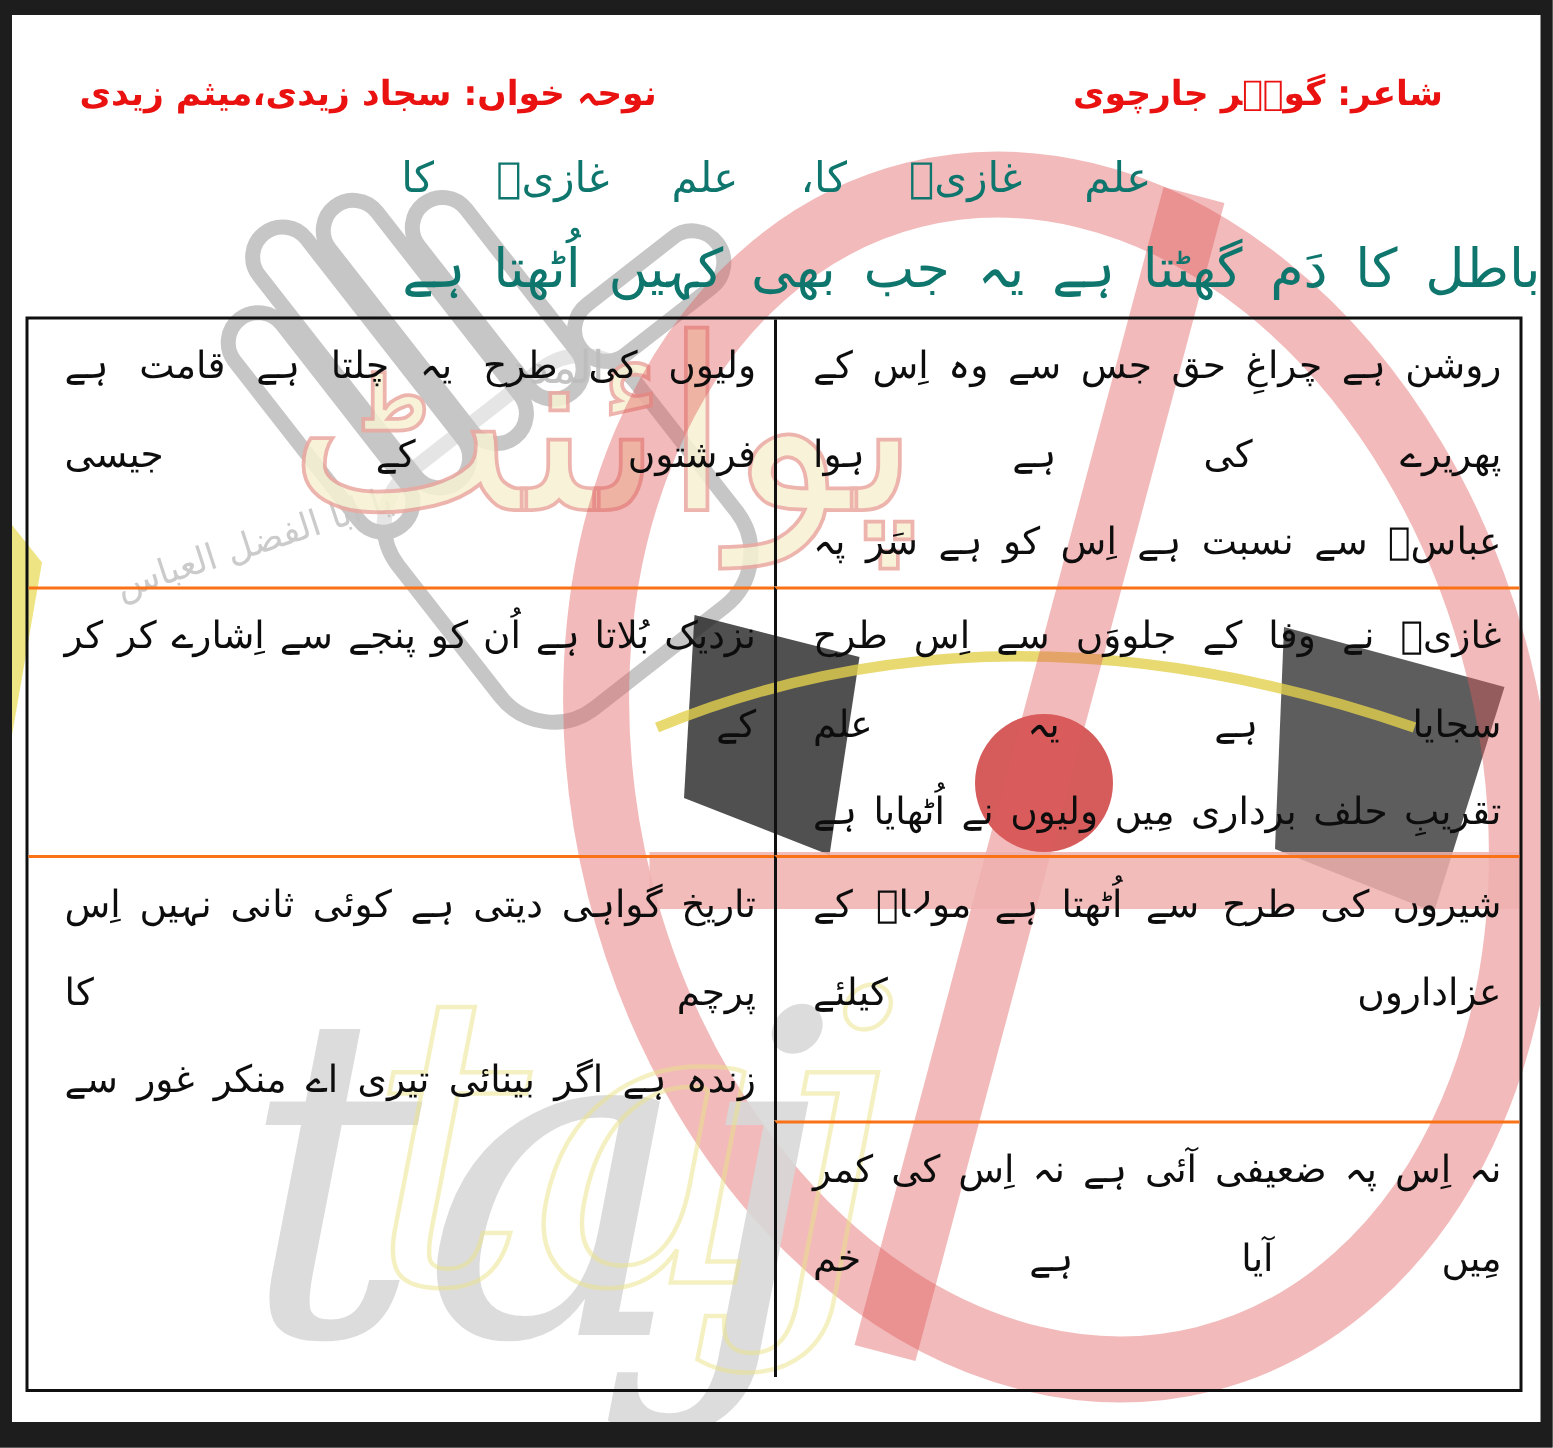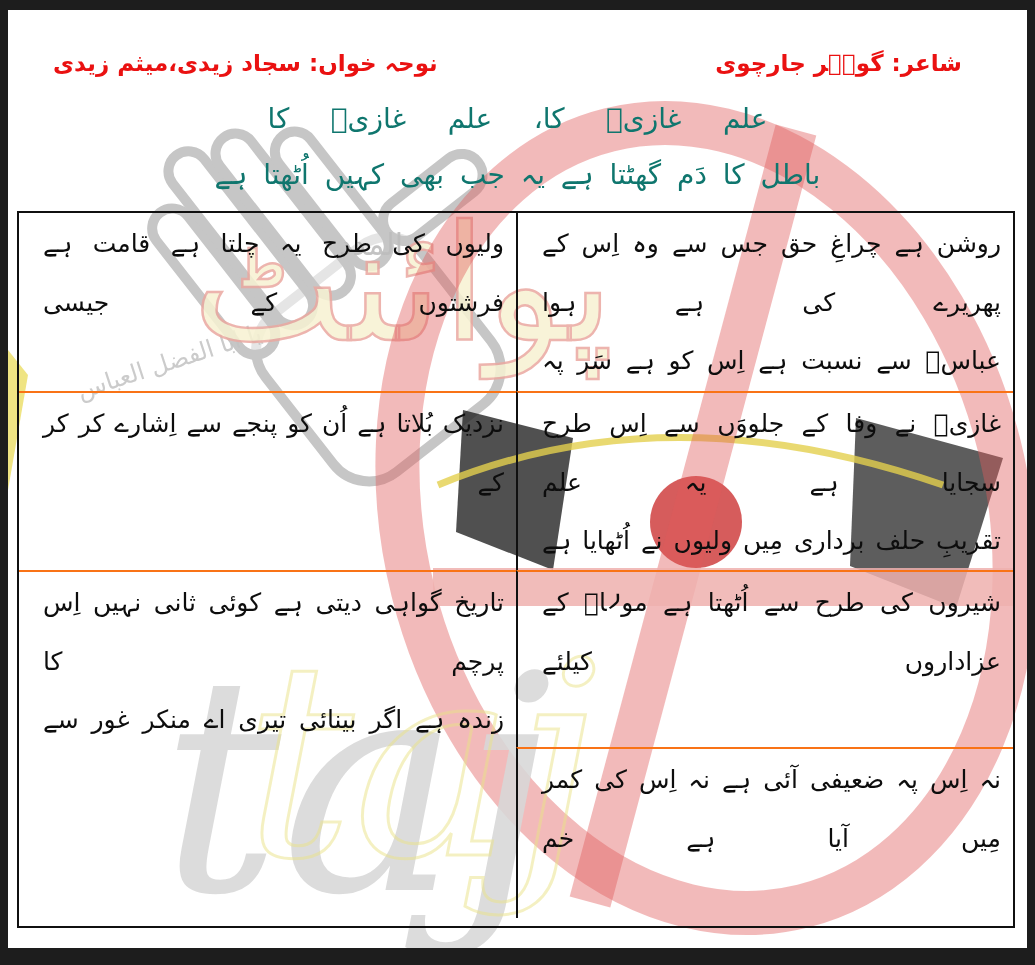--- a/index.html
+++ b/index.html
@@ -10,21 +10,21 @@
   .content{position:absolute;inset:0;z-index:1;direction:rtl;}
 
   .hdr{position:absolute;top:30px;left:0;right:0;display:flex;flex-direction:row;
        justify-content:space-between;padding:0 65px 0 45px;color:#ea1111;
        font-weight:bold;font-size:23px;line-height:46px;direction:rtl;}
   .hdr .seg{white-space:nowrap;}
 
   .title{position:absolute;left:0;right:0;text-align:center;color:#0f766e;}
   .title1{top:92px;font-size:28px;}
   .title1 .inner{display:inline-block;width:500px;text-align:justify;text-align-last:justify;direction:rtl;}
-  .title2{top:148px;font-size:28px;word-spacing:7px;}
+  .title2{top:148px;font-size:36px;word-spacing:7px;text-align:right;}
 
   .lyrics{position:absolute;left:9px;top:201px;width:994px;height:713px;
           border:2px solid #101010;display:grid;grid-template-columns:1fr 1fr;
           grid-template-rows:178px 179px 177px 171px;direction:rtl;background:transparent;}
   .cell{padding:2px 12px 0 24px;overflow:hidden;}
   .cell:nth-child(odd){border-left:2px solid #101010;} 
   .cell:nth-child(n+3){border-top:2px solid #f97316;}
   .vline{font-size:25px;color:#0d0d0d;line-height:58.5px;text-align:justify;
          text-align-last:justify;direction:rtl;white-space:normal;}
 

